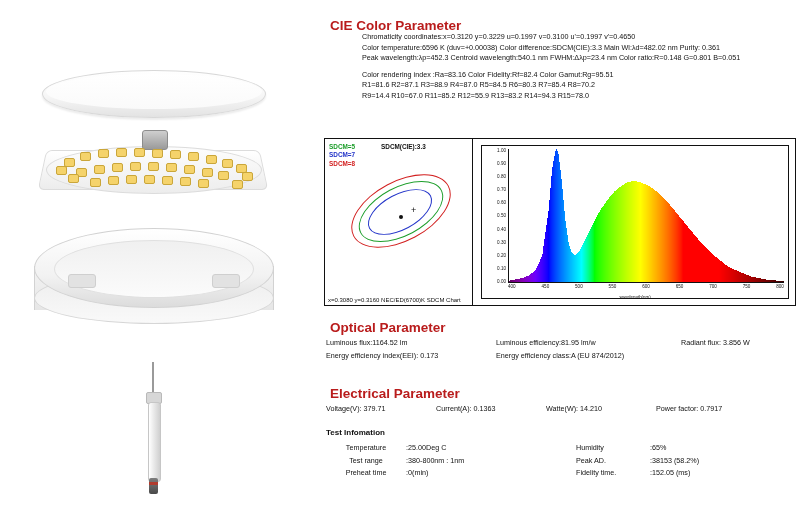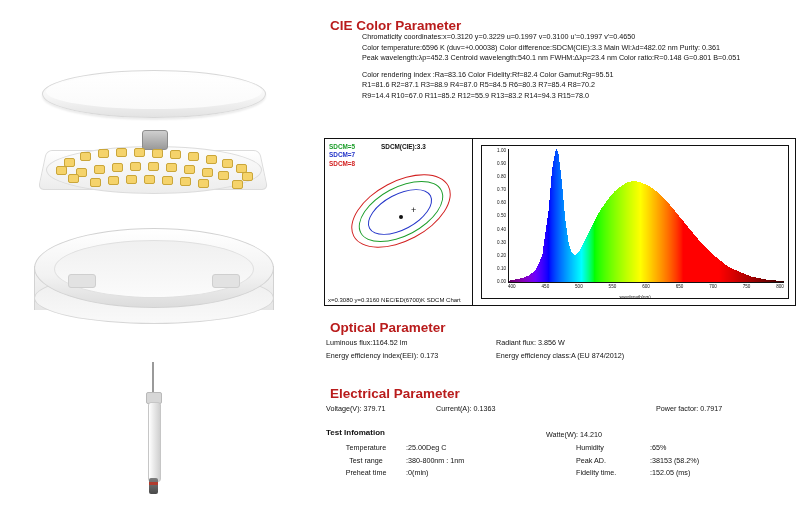--- a/index.html
+++ b/index.html
@@ -579,35 +579,36 @@
             </div>
           <div class="spd-xlabel">wavelength(nm)</div>
         </div>
       </div>
     </div>
 
     <h2 class="section opt-head">Optical Parameter</h2>
     <div class="opt-lines" id="opt-lines">
         <div class="c3">
           <div class="w1">Luminous flux:1164.52 lm</div>
+          <div class="w2">Luminous efficiency:81.95 lm/w</div>
           <div>Radiant flux: 3.856 W</div>
         </div>
         <div class="c3">
           <div class="w1">Energy efficiency index(EEI): 0.173</div>
           <div class="w2">Energy efficiency class:A (EU 874/2012)</div>
           <div></div>
         </div>
       </div>
 
     <h2 class="section elec-head">Electrical Parameter</h2>
     <div class="elec-lines" id="elec-lines">
         <div class="c3">
           <div style="width: 110px;">Voltage(V): 379.71</div>
           <div style="width: 110px;">Current(A): 0.1363</div>
-          <div style="width: 110px; margin-top: 26px;">Watte(W): 14.210</div>
+          <div style="width: 110px;">Watte(W): 14.210</div>
           <div>Power factor: 0.7917</div>
         </div>
       </div>
 
     <div class="test-head">Test Infomation</div>
     <div class="test-lines" id="test-lines">
         <div class="trow">
           <div class="tleft">
             <div class="tkey">Temperature</div>
             <div>:25.00Deg C</div>

